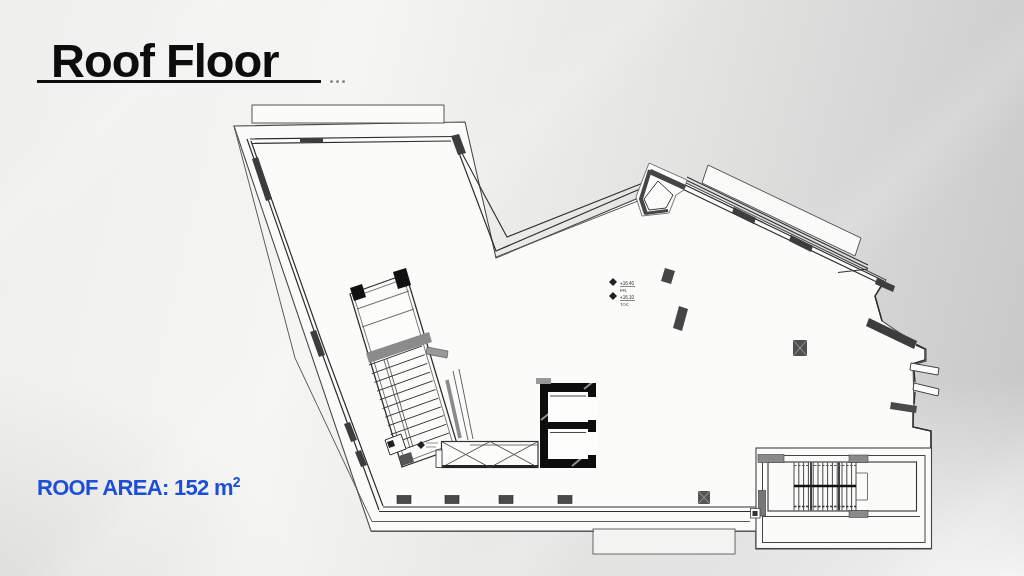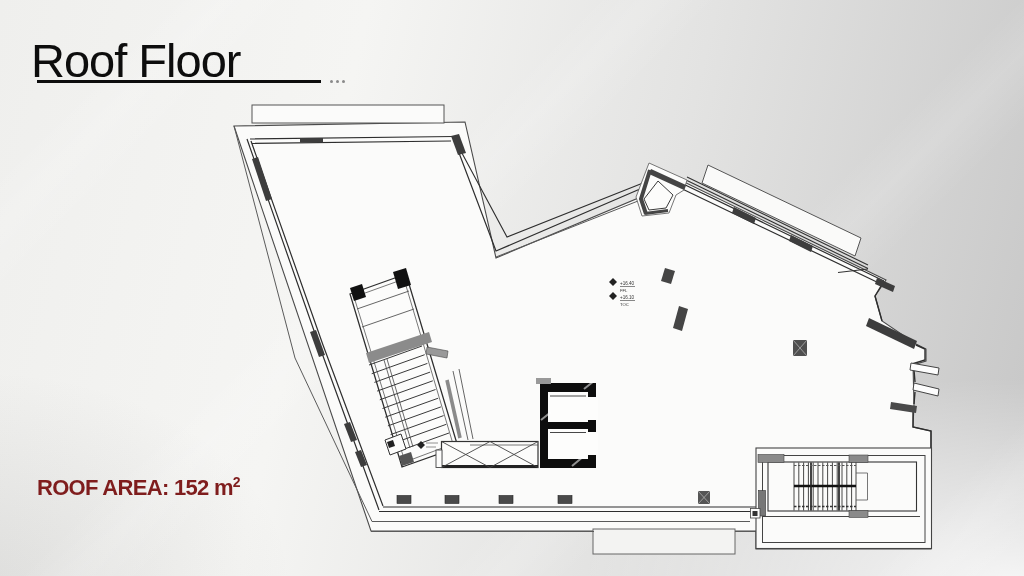--- a/index.html
+++ b/index.html
@@ -3,25 +3,25 @@
 <meta charset="utf-8">
 <style>
 html,body{margin:0;padding:0;width:1024px;height:576px;overflow:hidden;}
 body{font-family:"Liberation Sans",sans-serif;position:relative;}
 .bg{position:absolute;left:0;top:0;width:1024px;height:576px;
 background:
  repeating-linear-gradient(135deg, rgba(255,255,255,0) 0px, rgba(255,255,255,0) 120px, rgba(255,255,255,0.14) 160px, rgba(255,255,255,0) 210px, rgba(255,255,255,0) 300px),
  radial-gradient(620px 300px at 99% 102%, rgba(255,255,255,0.85), rgba(255,255,255,0) 70%),
  radial-gradient(520px 360px at -2% 102%, rgba(120,120,120,0.16), rgba(255,255,255,0) 60%),
  linear-gradient(103deg,#efefed 0%,#f5f5f3 32%,#e3e3e2 62%,#c6c6c6 100%);}
-.title{position:absolute;left:31px;top:33px;font-size:47px;font-weight:normal;color:#0d0d0d;letter-spacing:-1px;}
+.title{position:absolute;left:51px;top:33px;font-size:47px;font-weight:bold;color:#0d0d0d;letter-spacing:-1px;}
 .rule{position:absolute;left:37px;top:80px;width:284px;height:3px;background:#0d0d0d;}
 .dots{position:absolute;left:330px;top:80px;width:20px;height:6px;}
 .dots span{display:inline-block;width:3px;height:3px;border-radius:50%;background:#8a8a8a;margin-right:2.9px;vertical-align:top;}
-.area{position:absolute;left:37px;top:474px;font-size:22px;font-weight:bold;color:#7f1d1d;letter-spacing:-0.7px;}
+.area{position:absolute;left:37px;top:474px;font-size:22px;font-weight:bold;color:#1d4ed8;letter-spacing:-0.7px;}
 .area sup{font-size:14px;}
 svg{position:absolute;left:0;top:0;}
 </style>
 </head>
 <body>
 
 <div class="bg"></div>
 
 <div class="title">Roof Floor</div>
 

